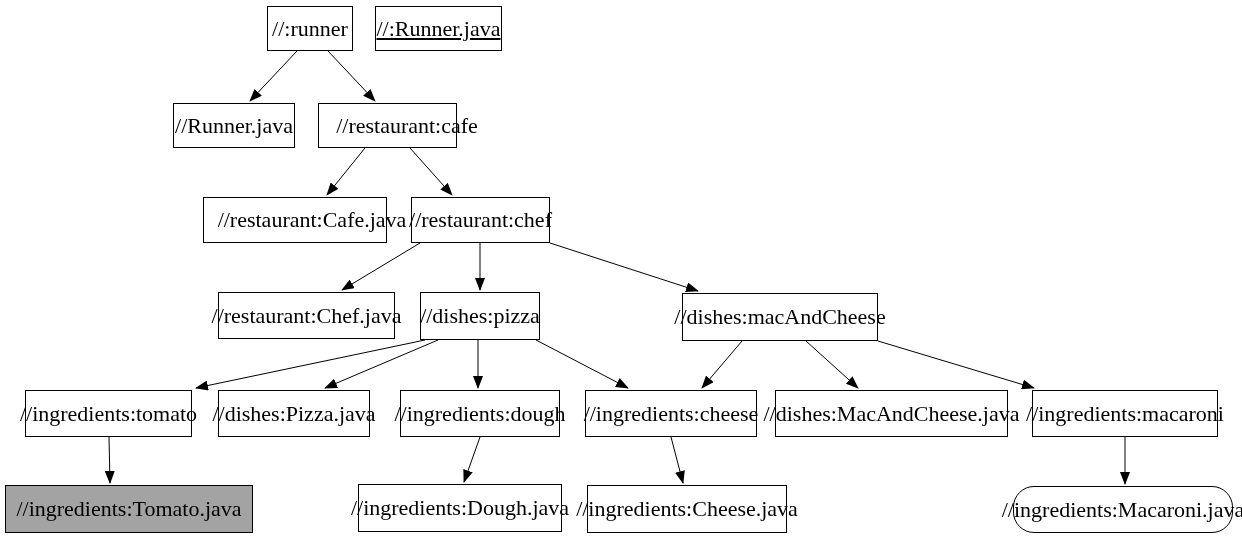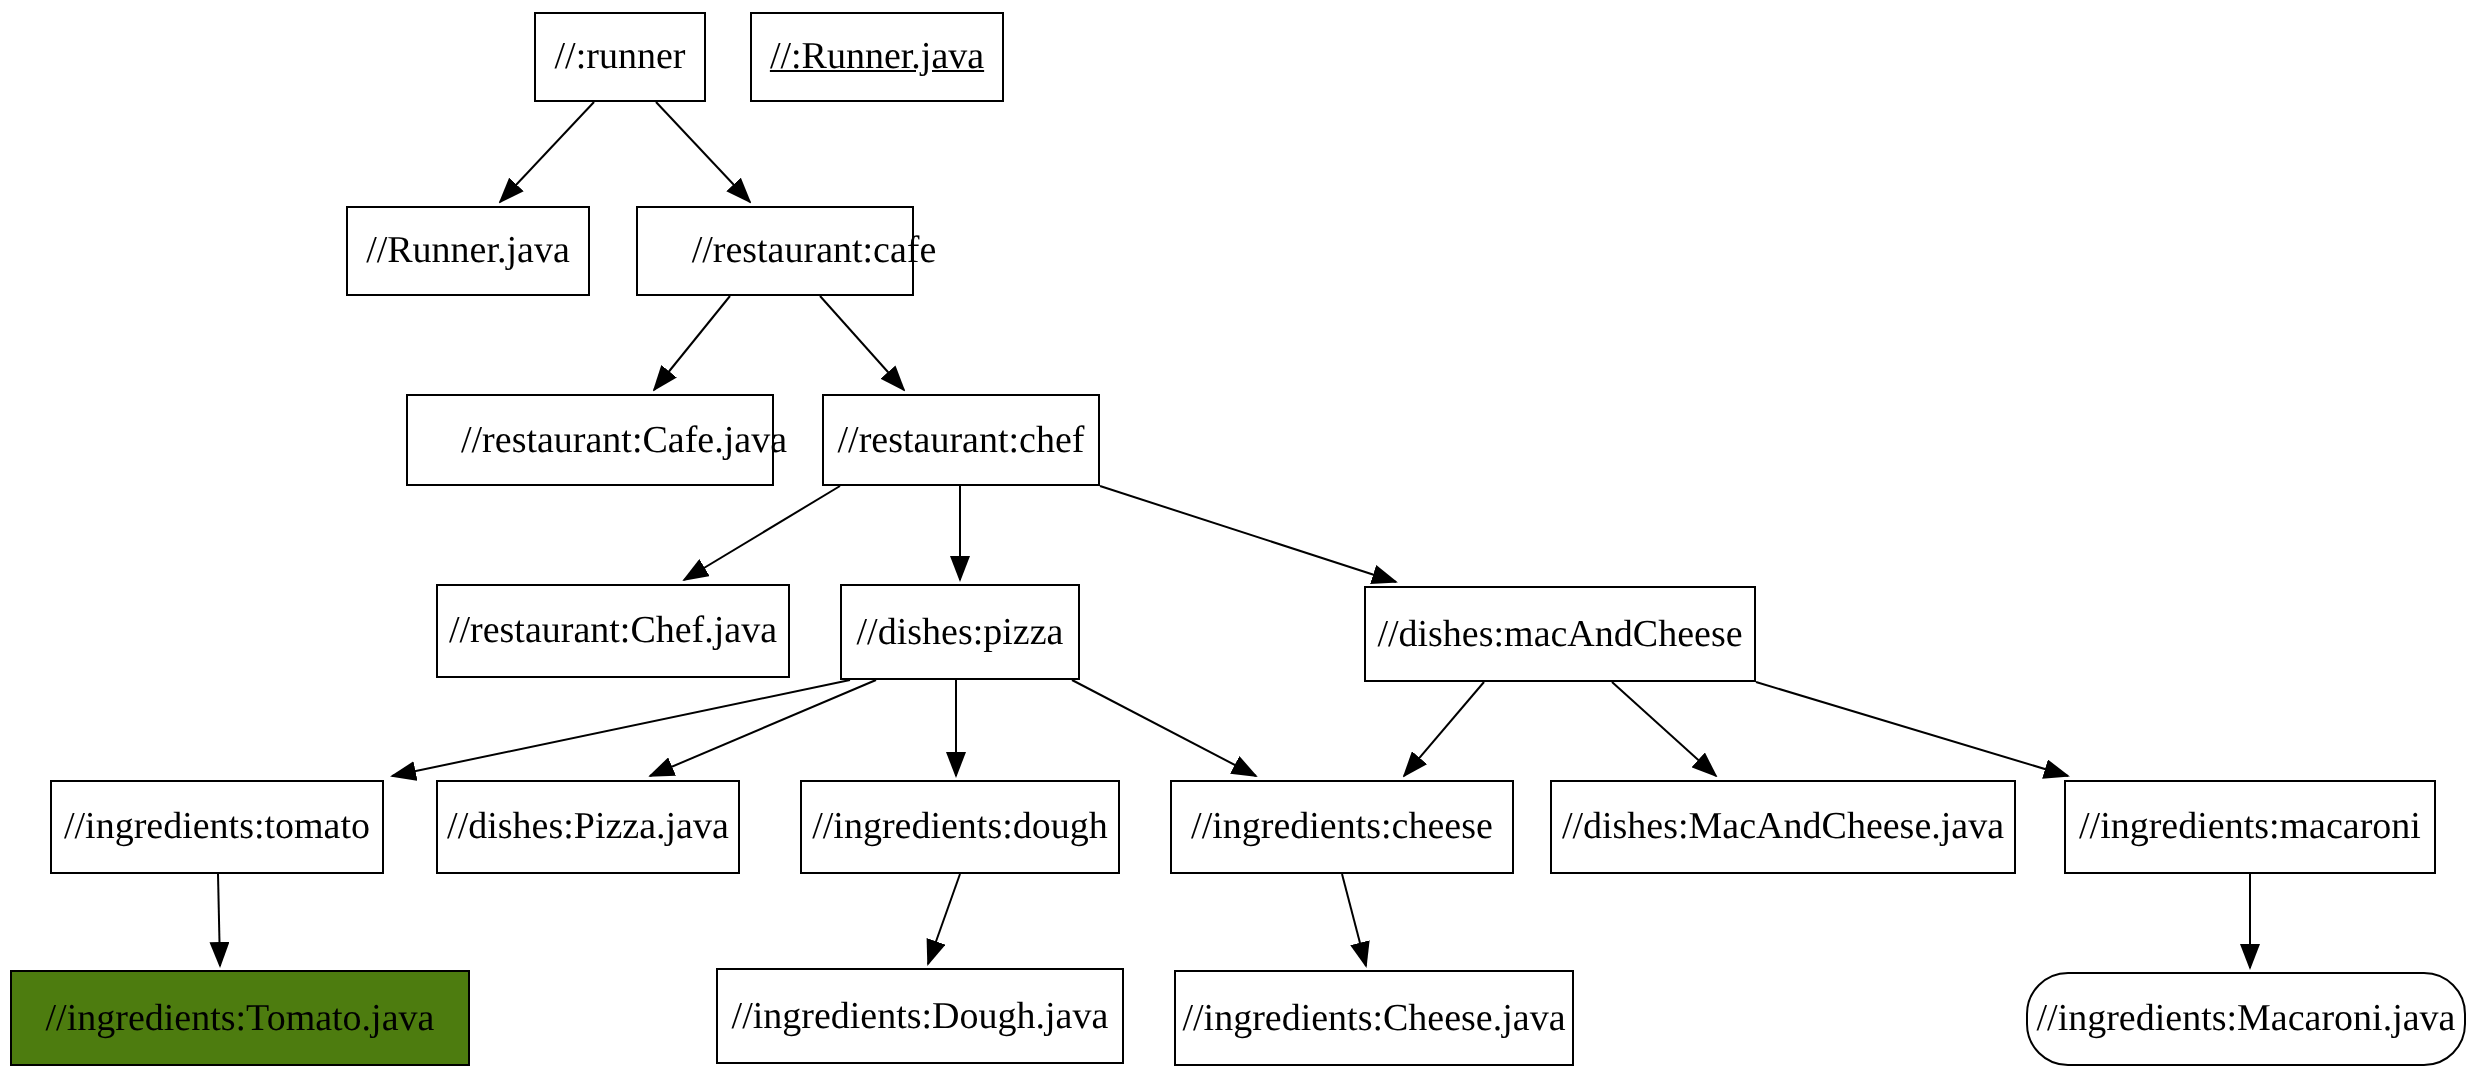--- a/index.html
+++ b/index.html
@@ -22,21 +22,21 @@
     height: 539px;
   }
   .node {
     position: absolute;
     box-sizing: border-box;
     border: 1px solid #000000;
     background: #ffffff;
     display: flex;
     align-items: center;
     justify-content: center;
-    font-size: 19px;
+    font-size: 22px;
     color: #000000;
     white-space: nowrap;
     line-height: 1;
   }
 </style>
 </head>
 <body>
 
 <div class="canvas">
   <svg id="edge-layer" viewBox="0 0 1242 539" xmlns="http://www.w3.org/2000/svg">
@@ -75,18 +75,18 @@
       <div class="node" style="left: 411px; top: 197px; width: 139px; height: 46px; border-color: rgb(0, 0, 0); background: rgb(255, 255, 255); color: rgb(0, 0, 0);">//restaurant:chef</div>
       <div class="node" style="left: 218px; top: 292px; width: 177px; height: 47px; border-color: rgb(0, 0, 0); background: rgb(255, 255, 255); color: rgb(0, 0, 0);">//restaurant:Chef.java</div>
       <div class="node" style="left: 420px; top: 292px; width: 120px; height: 48px; border-color: rgb(0, 0, 0); background: rgb(255, 255, 255); color: rgb(0, 0, 0);">//dishes:pizza</div>
       <div class="node" style="left: 682px; top: 293px; width: 196px; height: 48px; border-color: rgb(0, 0, 0); background: rgb(255, 255, 255); color: rgb(0, 0, 0);">//dishes:macAndCheese</div>
       <div class="node" style="left: 25px; top: 390px; width: 167px; height: 47px; border-color: rgb(0, 0, 0); background: rgb(255, 255, 255); color: rgb(0, 0, 0);">//ingredients:tomato</div>
       <div class="node" style="left: 218px; top: 390px; width: 152px; height: 47px; border-color: rgb(0, 0, 0); background: rgb(255, 255, 255); color: rgb(0, 0, 0);">//dishes:Pizza.java</div>
       <div class="node" style="left: 400px; top: 390px; width: 160px; height: 47px; border-color: rgb(0, 0, 0); background: rgb(255, 255, 255); color: rgb(0, 0, 0);">//ingredients:dough</div>
       <div class="node" style="left: 585px; top: 390px; width: 172px; height: 47px; border-color: rgb(0, 0, 0); background: rgb(255, 255, 255); color: rgb(0, 0, 0);">//ingredients:cheese</div>
       <div class="node" style="left: 775px; top: 390px; width: 233px; height: 47px; border-color: rgb(0, 0, 0); background: rgb(255, 255, 255); color: rgb(0, 0, 0);">//dishes:MacAndCheese.java</div>
       <div class="node" style="left: 1032px; top: 390px; width: 186px; height: 47px; border-color: rgb(0, 0, 0); background: rgb(255, 255, 255); color: rgb(0, 0, 0);">//ingredients:macaroni</div>
-      <div class="node" style="left: 5px; top: 485px; width: 230px; height: 48px; border-color: rgb(0, 0, 0); background: #4d7c0f; color: rgb(0, 0, 0);">//ingredients:Tomato.java</div>
+      <div class="node" style="left: 5px; top: 485px; width: 248px; height: 48px; border-color: rgb(0, 0, 0); background: #a3a3a3; color: rgb(0, 0, 0);">//ingredients:Tomato.java</div>
       <div class="node" style="left: 358px; top: 484px; width: 204px; height: 48px; border-color: rgb(0, 0, 0); background: rgb(255, 255, 255); color: rgb(0, 0, 0);">//ingredients:Dough.java</div>
       <div class="node" style="left: 587px; top: 485px; width: 200px; height: 48px; border-color: rgb(0, 0, 0); background: rgb(255, 255, 255); color: rgb(0, 0, 0);">//ingredients:Cheese.java</div>
       <div class="node" style="left: 1013px; top: 486px; width: 220px; height: 47px; border-color: rgb(0, 0, 0); background: rgb(255, 255, 255); color: rgb(0, 0, 0); border-radius: 21px;">//ingredients:Macaroni.java</div>
     </div>
 </div>
 
 </body></html>

